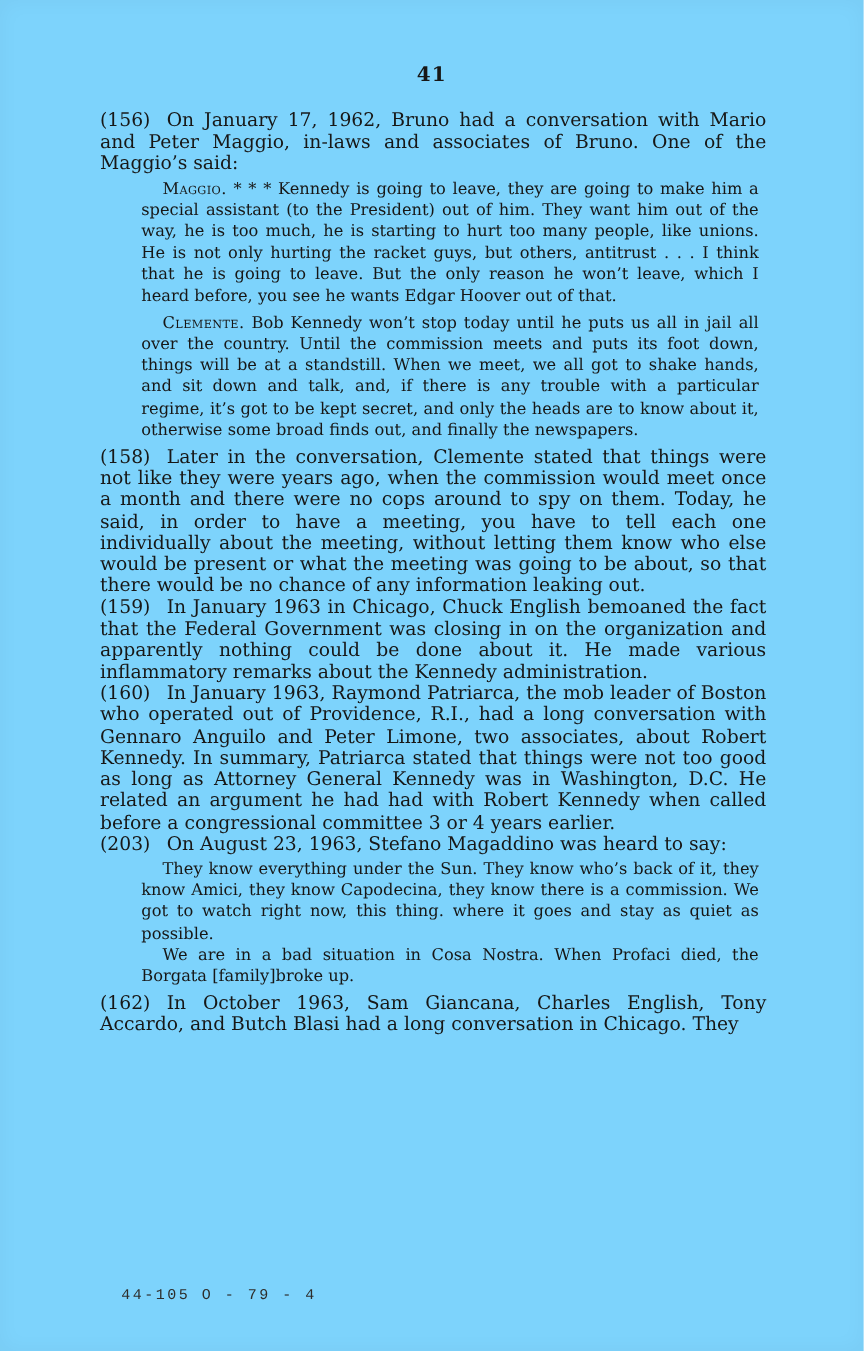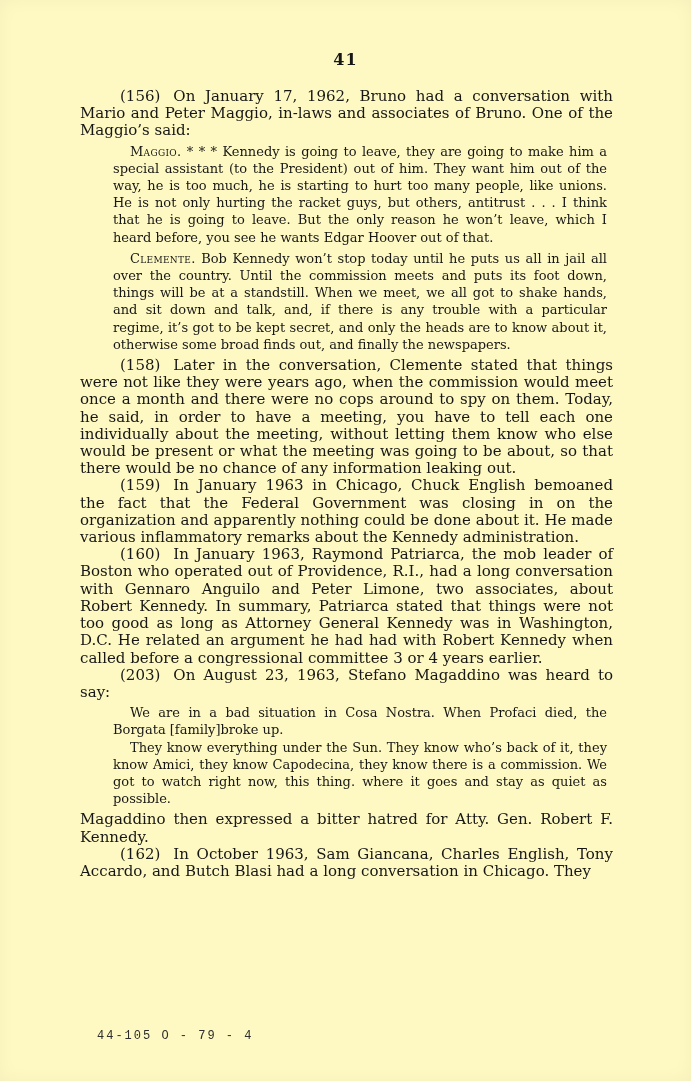--- a/index.html
+++ b/index.html
@@ -4,21 +4,21 @@
 <style>
   html, body {
     margin: 0;
     padding: 0;
     background: #ffffff;
   }
   .page {
     position: relative;
     width: 691px;
     height: 1081px;
-    background: #fef9c3;
+    background: #7dd3fc;
     overflow: hidden;
     font-family: "DejaVu Serif", serif;
     color: #171716;
     box-shadow: inset 0 0 18px rgba(0,0,0,0.04);
   }
   .page-number {
     position: absolute;
     top: 50px;
     left: 0;
     width: 100%;
@@ -35,21 +35,20 @@
     font-size: 15px;
     line-height: 17.2px;
     text-align: justify;
   }
   p.body-p {
     margin: 0;
     padding: 0;
   }
   .pnum {
     padding-right: 13px;
-    margin-left: 40px;
   }
   blockquote.quote {
     margin: 3px 6px 4px 33px;
     padding: 0;
     font-size: 13px;
     line-height: 17.2px;
     text-indent: 17px;
     text-align: justify;
   }
   blockquote.quote p {
@@ -89,25 +88,24 @@
 
     <p class="body-p"><span class="pnum">(158)</span><span>Later in the conversation, Clemente stated that things were not like they were years ago, when the commission would meet once a month and there were no cops around to spy on them. Today, he said, in order to have a meeting, you have to tell each one individually about the meeting, without letting them know who else would be present or what the meeting was going to be about, so that there would be no chance of any information leaking out.</span></p>
 
     <p class="body-p"><span class="pnum">(159)</span><span>In January 1963 in Chicago, Chuck English bemoaned the fact that the Federal Government was closing in on the organization and apparently nothing could be done about it. He made various inflammatory remarks about the Kennedy administration.</span></p>
 
     <p class="body-p"><span class="pnum">(160)</span><span>In January 1963, Raymond Patriarca, the mob leader of Boston who operated out of Providence, R.I., had a long conversation with Gennaro Anguilo and Peter Limone, two associates, about Robert Kennedy. In summary, Patriarca stated that things were not too good as long as Attorney General Kennedy was in Washington, D.C. He related an argument he had had with Robert Kennedy when called before a congressional committee 3 or 4 years earlier.</span></p>
 
     <p class="body-p"><span class="pnum">(203)</span><span>On August 23, 1963, Stefano Magaddino was heard to say:</span></p>
 
     <blockquote class="quote">
+      <p>They know everything under the Sun. They know who’s back of it, they know Amici, they know Capodecina, they know there is a commission. We got to watch right now, this thing. where it goes and stay as quiet as possible.</p>
       <p>We are in a bad situation in Cosa Nostra. When Profaci died, the Borgata [family]broke up.</p>
-      <p>They know everything under the Sun. They know who’s back of it, they know Amici, they know Capodecina, they know there is a commission. We got to watch right now, this thing. where it goes and stay as quiet as possible.</p>
     </blockquote>
 
-    <p class="body-p">Magaddino then expressed a bitter hatred for Atty. Gen. Robert F. Kennedy.</p>
 
     <p class="body-p"><span class="pnum">(162)</span><span>In October 1963, Sam Giancana, Charles English, Tony Accardo, and Butch Blasi had a long conversation in Chicago. They</span></p>
 
   </div>
 
   <div class="footer-code">44-105 O - 79 - 4</div>
 
 </div>
 
 </body></html>

